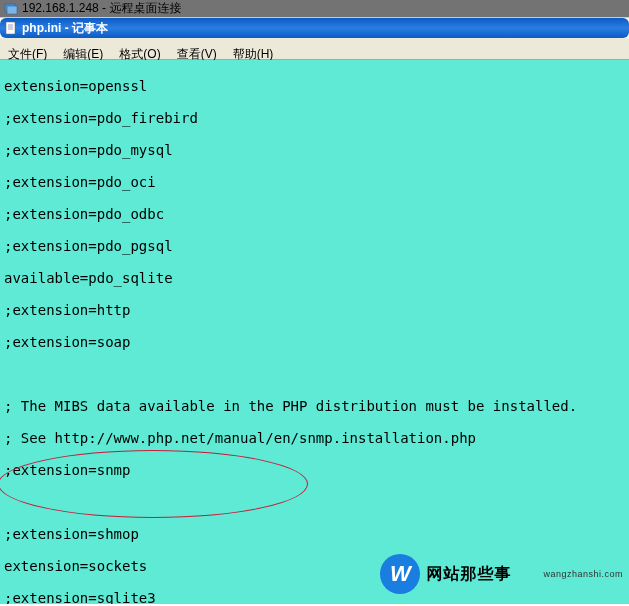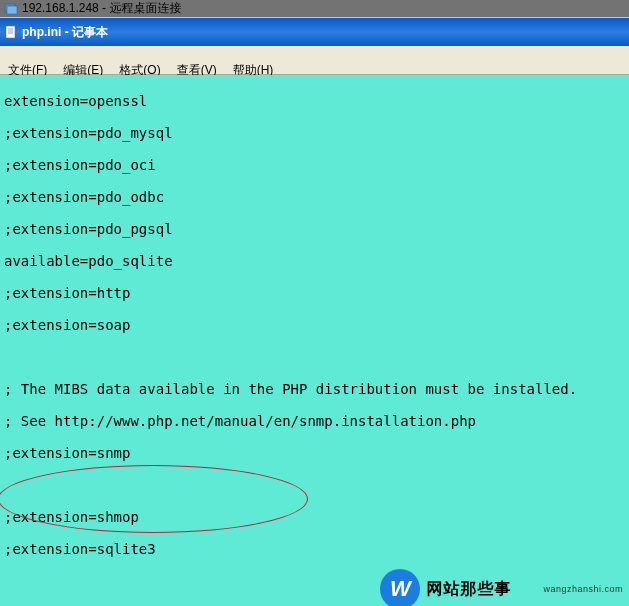--- a/index.html
+++ b/index.html
@@ -28,34 +28,35 @@
       align-items: center;
       justify-content: center;
     }
     .rdp-title { color: #000; font-size: 12px; }
     .notepad-titlebar {
       background: linear-gradient(to bottom, #0a5bc4 0%, #2b7de1 50%, #0a5bc4 100%);
       color: #fff;
       padding: 2px 4px;
       display: flex;
       align-items: center;
-      height: 28px;
+      height: 20px;
       font-weight: bold;
+      border-radius: 6px;
     }
     .notepad-icon {
       width: 14px;
       height: 14px;
       margin-right: 4px;
       display: inline-flex;
     }
     .notepad-title { font-size: 12px; }
     .menubar {
       background: #ece9d8;
       display: flex;
-      padding: 14px 0;
+      padding: 6px 0;
       height: 22px;
       border-bottom: 1px solid #aca899;
     }
     .menu-item {
       padding: 2px 8px;
       font-size: 12px;
       cursor: default;
     }
     .editor {
       font-family: "SimSun", "宋体", monospace;
@@ -134,33 +135,35 @@
 <div class="menubar">
   <div class="menu-item">文件(F)</div>
   <div class="menu-item">编辑(E)</div>
   <div class="menu-item">格式(O)</div>
   <div class="menu-item">查看(V)</div>
   <div class="menu-item">帮助(H)</div>
 </div>
 
 <div class="editor">
 <span class="editor-line">extension=openssl</span>
+<span class="editor-line">;extension=pdo_firebird</span>
 <span class="editor-line">;extension=pdo_mysql</span>
 <span class="editor-line">;extension=pdo_oci</span>
 <span class="editor-line">;extension=pdo_odbc</span>
 <span class="editor-line">;extension=pdo_pgsql</span>
 <span class="editor-line">available=pdo_sqlite</span>
 <span class="editor-line">;extension=http</span>
 <span class="editor-line">;extension=soap</span>
 <span class="editor-line"></span>
 <span class="editor-line">; The MIBS data available in the PHP distribution must be installed.</span>
 <span class="editor-line">; See http://www.php.net/manual/en/snmp.installation.php</span>
 <span class="editor-line">;extension=snmp</span>
 <span class="editor-line"></span>
 <span class="editor-line">;extension=shmop</span>
+<span class="editor-line">extension=sockets</span>
 <span class="editor-line">;extension=sqlite3</span>
 
 
 
 
 
 
 
 
 

